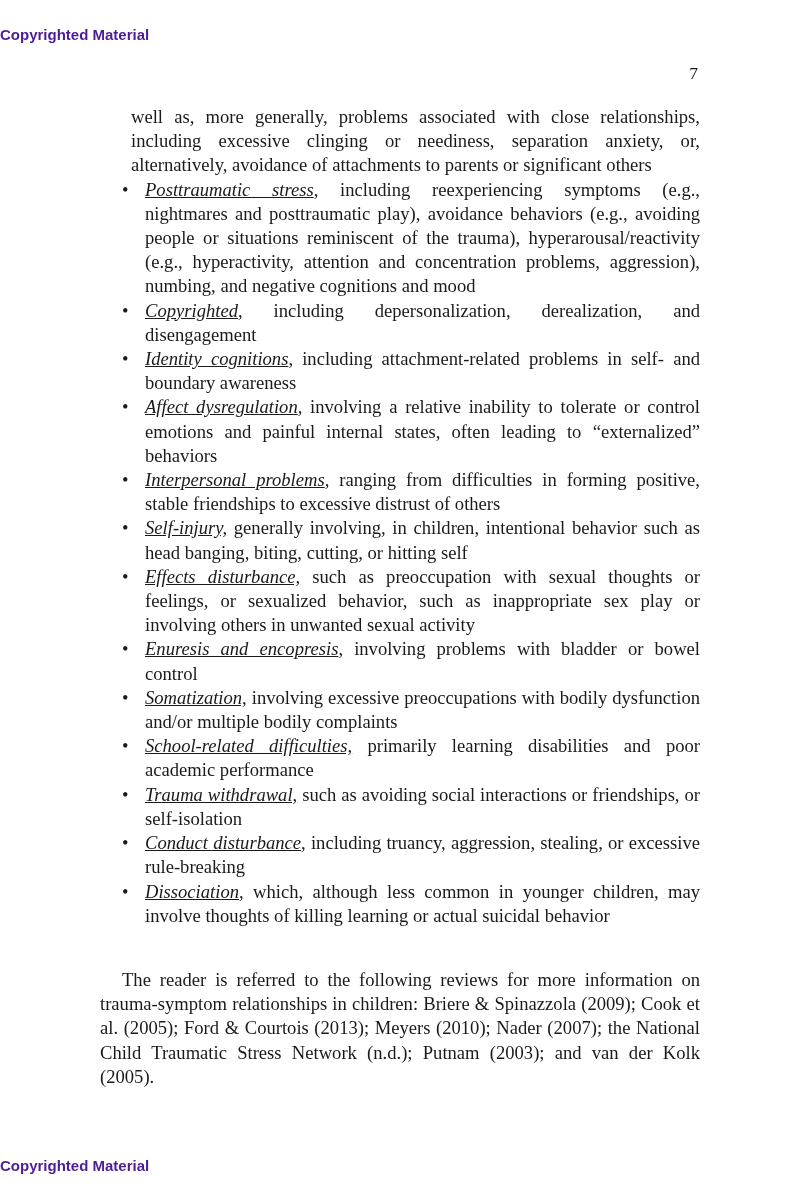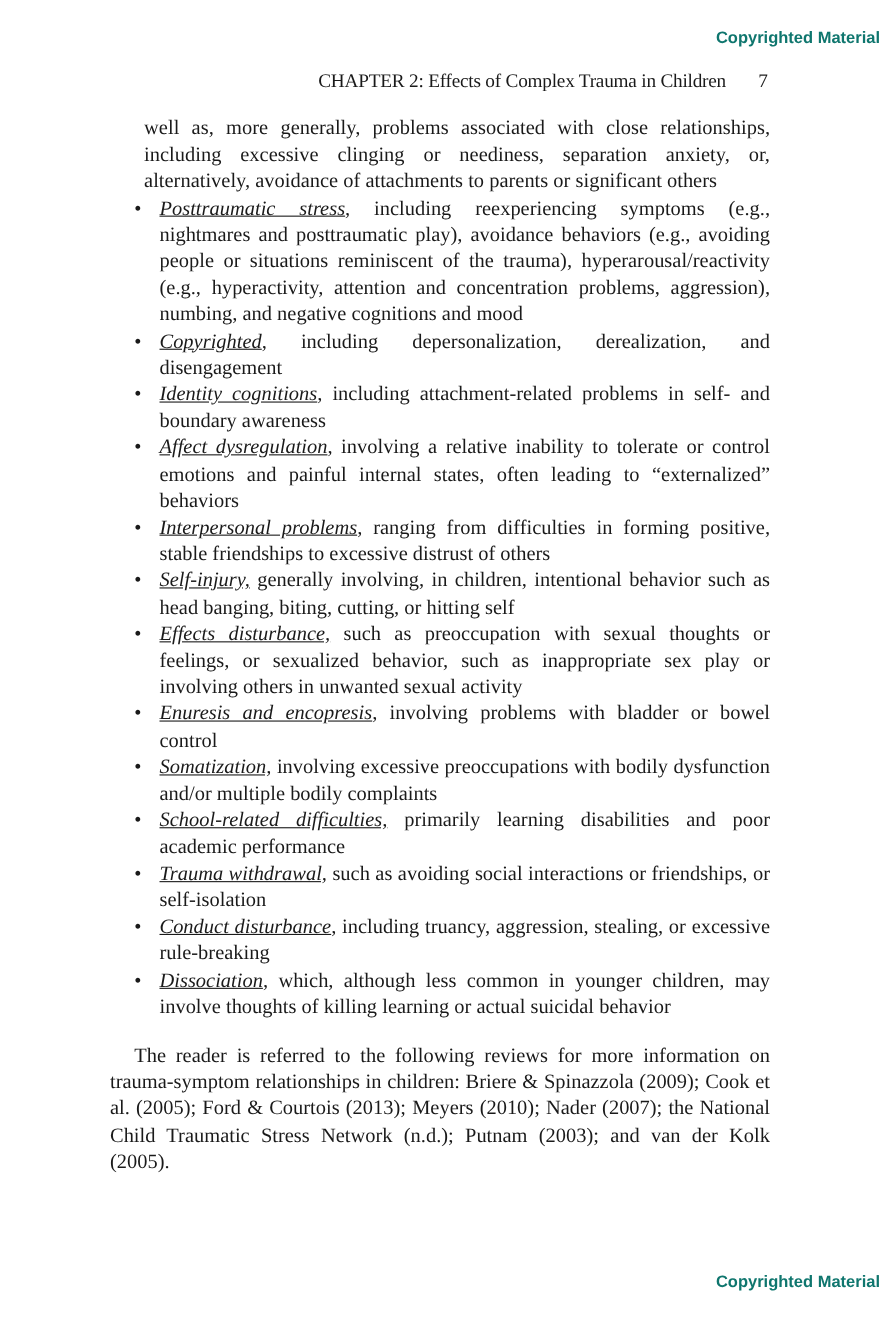--- a/index.html
+++ b/index.html
@@ -1,50 +1,49 @@
 <!DOCTYPE html>
 <html><head>
 <meta charset="utf-8">
 <style>
   html, body { margin: 0; padding: 0; background: #ffffff; }
   body { width: 800px; height: 1200px; position: relative; overflow: hidden; }
   .watermark {
-    position: absolute; left: 0; width: 800px; text-align: right;
+    position: absolute; left: 0; width: 800px; text-align: left;
     font-family: "Liberation Sans", sans-serif; font-weight: bold;
-    font-size: 15px; color: #0f766e;
+    font-size: 15px; color: #4c1d95;
   }
   .wm-top { top: 26px; }
   .wm-bottom { top: 1157px; }
   .running-head {
     position: absolute; top: 63px; left: 0; width: 800px; height: 24px;
     font-family: "Liberation Serif", serif; font-size: 17.5px; color: #1a1a1a;
   }
   .running-head .rh-title { position: absolute; right: 140px; top: 0; letter-spacing: -0.2px; }
   .running-head .rh-page { position: absolute; right: 102px; top: 0; }
   .body-text {
     position: absolute; left: 100px; top: 105px; width: 600px;
     font-family: "Liberation Serif", serif; font-size: 18.6px; line-height: 24.2px;
     color: #1a1a1a; text-align: justify;
   }
   .cont { margin-left: 31px; }
   ul.symptoms { list-style: none; margin: 0; padding: 0; }
   ul.symptoms li { position: relative; padding-left: 45px; }
   ul.symptoms li .bullet { position: absolute; left: 22px; top: 0; }
   .term { font-style: italic; text-decoration: underline; }
   .para {
-    margin-top: 20px; text-indent: 22px; margin-right: 0;
+    margin-top: 40px; text-indent: 22px; margin-right: 0;
   }
 </style>
 </head>
 <body>
 
 <div class="watermark wm-top">Copyrighted Material</div>
 
 <div class="running-head">
-  <span class="rh-title">CHAPTER 2: Effects of Complex Trauma in Children</span>
   <span class="rh-page">7</span>
 </div>
 
 <div class="body-text">
   <div class="cont">well as, more generally, problems associated with close relationships, including excessive clinging or neediness, separation anxiety, or, alternatively, avoidance of attachments to parents or significant others</div>
   <ul class="symptoms">
     <li><span class="bullet">•</span><span class="term">Posttraumatic stress</span><span>, including reexperiencing symptoms (e.g., nightmares and posttraumatic play), avoidance behaviors (e.g., avoiding people or situations reminiscent of the trauma), hyperarousal/reactivity (e.g., hyperactivity, attention and concentration problems, aggression), numbing, and negative cognitions and mood</span></li>
     <li><span class="bullet">•</span><span class="term">Copyrighted</span><span>, including depersonalization, derealization, and disengagement</span></li>
     <li><span class="bullet">•</span><span class="term">Identity cognitions</span><span>, including attachment-related problems in self- and boundary awareness</span></li>
     <li><span class="bullet">•</span><span class="term">Affect dysregulation</span><span>, involving a relative inability to tolerate or control emotions and painful internal states, often leading to “externalized” behaviors</span></li>

